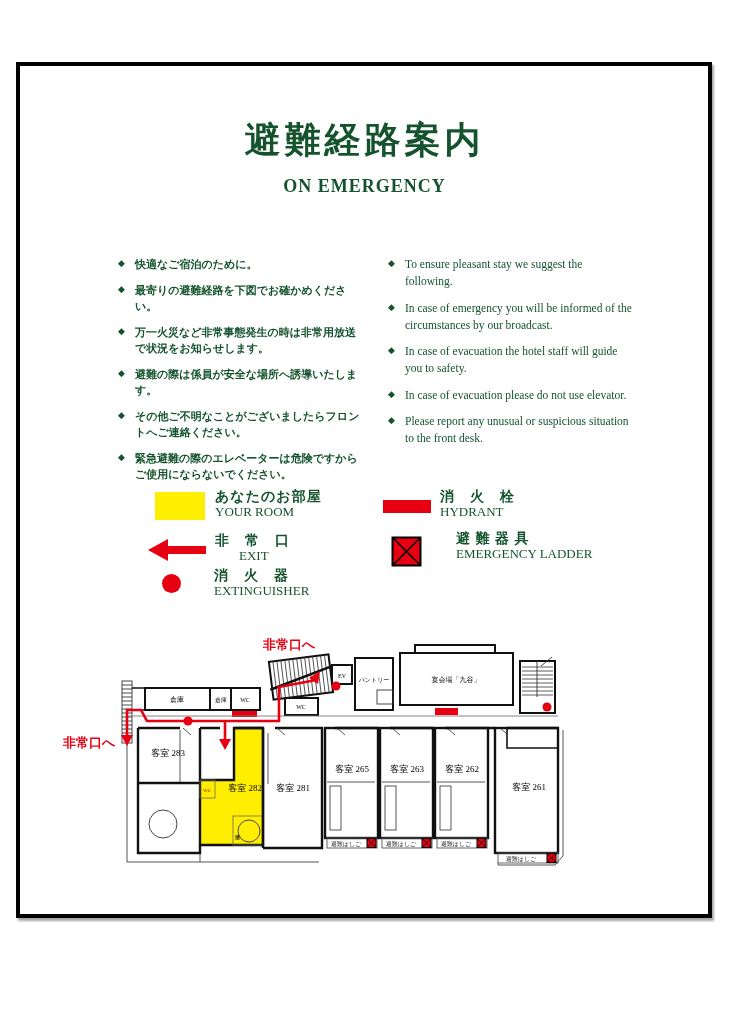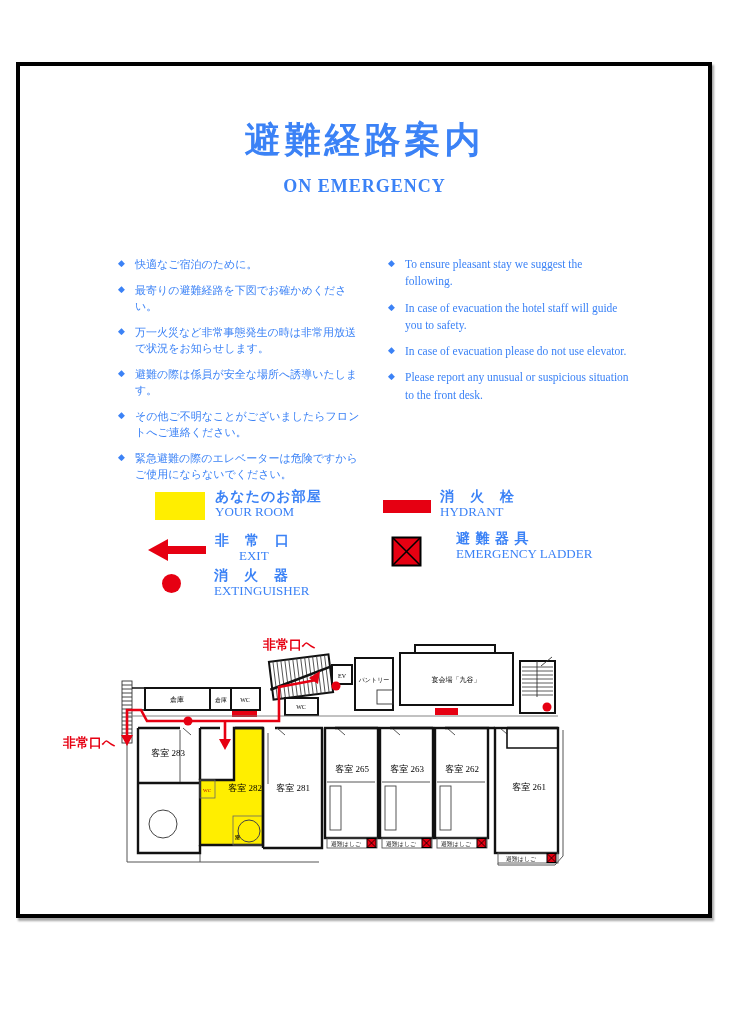--- a/index.html
+++ b/index.html
@@ -1,30 +1,30 @@
 <!DOCTYPE html>
 <html><head>
 <meta charset="utf-8">
 <style>
   html,body{margin:0;padding:0;background:#fff;}
   #page{position:relative;width:729px;height:1032px;background:#fff;overflow:hidden;
-        font-family:"Liberation Serif","DejaVu Serif",serif;color:#3b82f6;}
+        font-family:"Liberation Serif","DejaVu Serif",serif;color:#14532d;}
   #frame{position:absolute;left:16px;top:62px;width:688px;height:848px;
          border:4px solid #000;box-shadow:2px 3px 2px rgba(0,0,0,0.35);background:#fff;}
   .title{position:absolute;left:0;top:116px;width:729px;text-align:center;
          font-size:36px;font-weight:bold;letter-spacing:4px;}
   .subtitle{position:absolute;left:0;top:176px;width:729px;text-align:center;
             font-size:18px;font-weight:bold;letter-spacing:1px;}
   .col{position:absolute;top:256px;width:244px;}
   .col-ja{left:118px;}
   .col-en{left:388px;}
   .col ul{list-style:none;margin:0;padding:0;}
   .col li{position:relative;padding-left:17px;margin-bottom:9px;line-height:1.5;}
   .col li::before{content:"◆";position:absolute;left:0;top:1px;font-size:9px;}
-  .col-ja li{font-size:11px;font-weight:normal;}
+  .col-ja li{font-size:11px;font-weight:bold;}
   .col-en li{font-size:11.5px;}
   .leg-ja{font-size:14px;font-weight:bold;letter-spacing:1px;line-height:1.1;}
   .leg-en{font-size:13px;line-height:1.2;}
   .abs{position:absolute;}
   svg text{font-family:"Liberation Serif","DejaVu Serif",serif;}
 </style>
 </head>
 <body>
 
 <div id="page">
@@ -40,20 +40,21 @@
       <li>万一火災など非常事態発生の時は非常用放送で状況をお知らせします。</li>
       <li>避難の際は係員が安全な場所へ誘導いたします。</li>
       <li>その他ご不明なことがございましたらフロントへご連絡ください。</li>
       <li>緊急避難の際のエレベーターは危険ですからご使用にならないでください。</li>
     </ul>
   </div>
 
   <div class="col col-en">
     <ul>
       <li>To ensure pleasant stay we suggest the following.</li>
+      <li>In case of emergency you will be informed of the circumstances by our broadcast.</li>
       <li>In case of evacuation the hotel staff will guide you to safety.</li>
       <li>In case of evacuation please do not use elevator.</li>
       <li>Please report any unusual or suspicious situation to the front desk.</li>
     </ul>
   </div>
 
   <div class="abs" style="left:155px;top:492px;width:50px;height:28px;background:#ffee00;"></div>
   <div class="abs" style="left:215px;top:489px;">
     <div class="leg-ja">あなたのお部屋</div>
     <div class="leg-en">YOUR ROOM</div>

